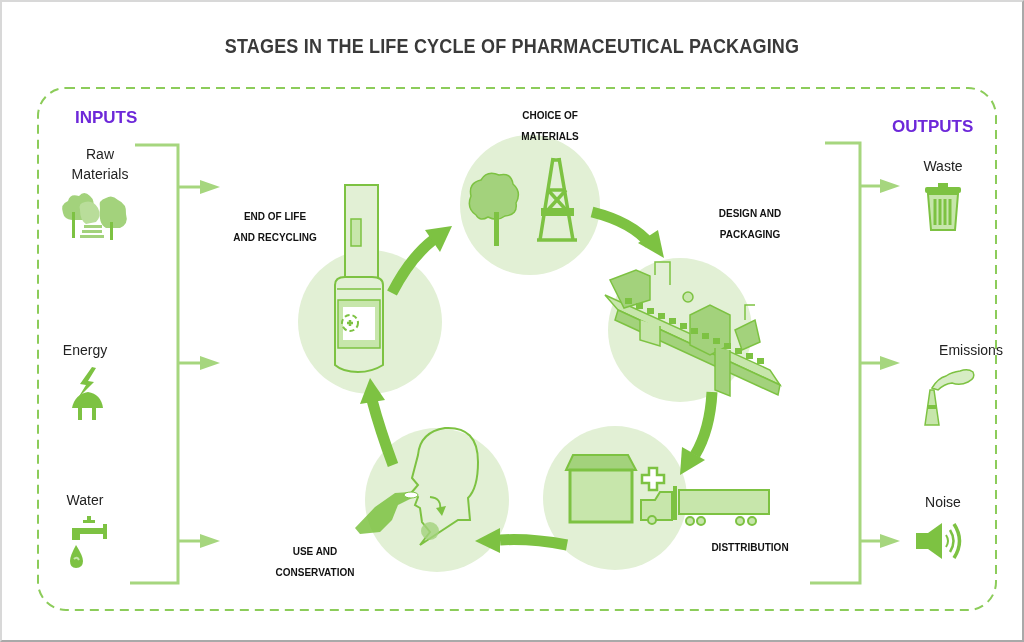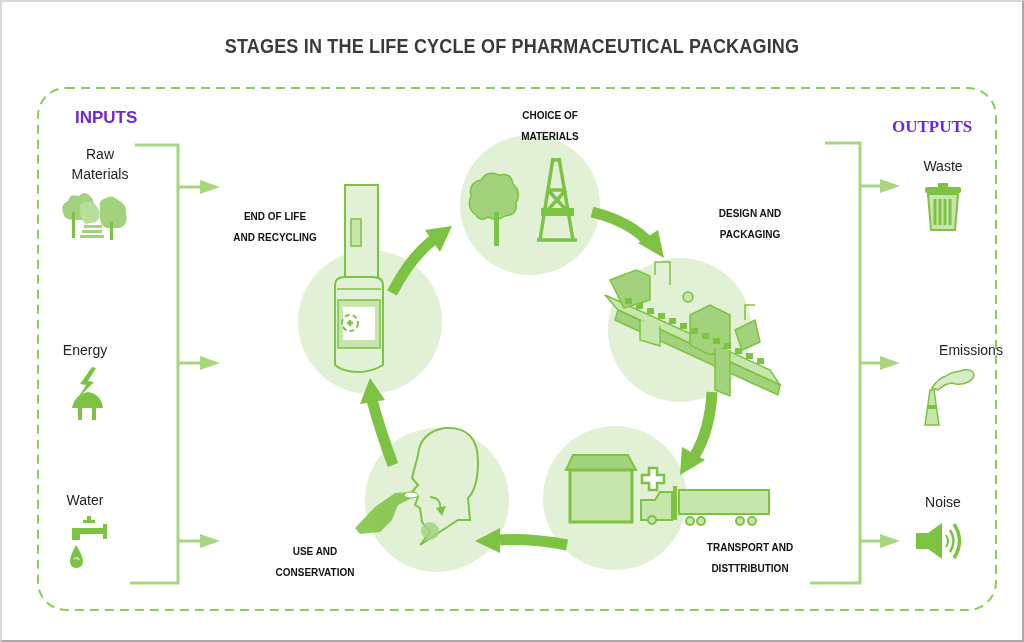--- a/index.html
+++ b/index.html
@@ -216,35 +216,34 @@
 </svg>
 
 <div class="lbl hdr" style="left:75px; top:108px;">INPUTS</div>
 <div class="lbl item" style="left:55px; top:144px; width:90px; line-height:20px;">
   <div>Raw</div>
   <div>Materials</div>
 </div>
 <div class="lbl item" style="left:45px; top:342px; width:80px;">Energy</div>
 <div class="lbl item" style="left:45px; top:492px; width:80px;">Water</div>
 
-<div class="lbl hdr" style="left:892px; top:117px;font-family:Liberation Serif, serif;">OUTPUTS</div>
+<div class="lbl hdr" style="left:892px; top:117px;">OUTPUTS</div>
 <div class="lbl item" style="left:900px; top:158px; width:86px;text-align:center;">Waste</div>
 <div class="lbl item" style="left:928px; top:342px; width:86px;text-align:center;">Emissions</div>
 <div class="lbl item" style="left:900px; top:494px; width:86px;">Noise</div>
 
 <div class="lbl stage" style="left:475px; top:105px; width:150px;">
   <div>CHOICE OF</div>
   <div>MATERIALS</div>
 </div>
 <div class="lbl stage" style="left:680px; top:203px; width:140px;">
   <div>DESIGN AND</div>
   <div>PACKAGING</div>
 </div>
 <div class="lbl stage" style="left:675px; top:537px; width:150px;">
-  <div>TRANSPORT AND</div>
   <div>DISTTRIBUTION</div>
 </div>
 <div class="lbl stage" style="left:240px; top:541px; width:150px;">
   <div>USE AND</div>
   <div>CONSERVATION</div>
 </div>
 <div class="lbl stage" style="left:205px; top:206px; width:140px;">
   <div>END OF LIFE</div>
   <div>AND RECYCLING</div>
 </div>

